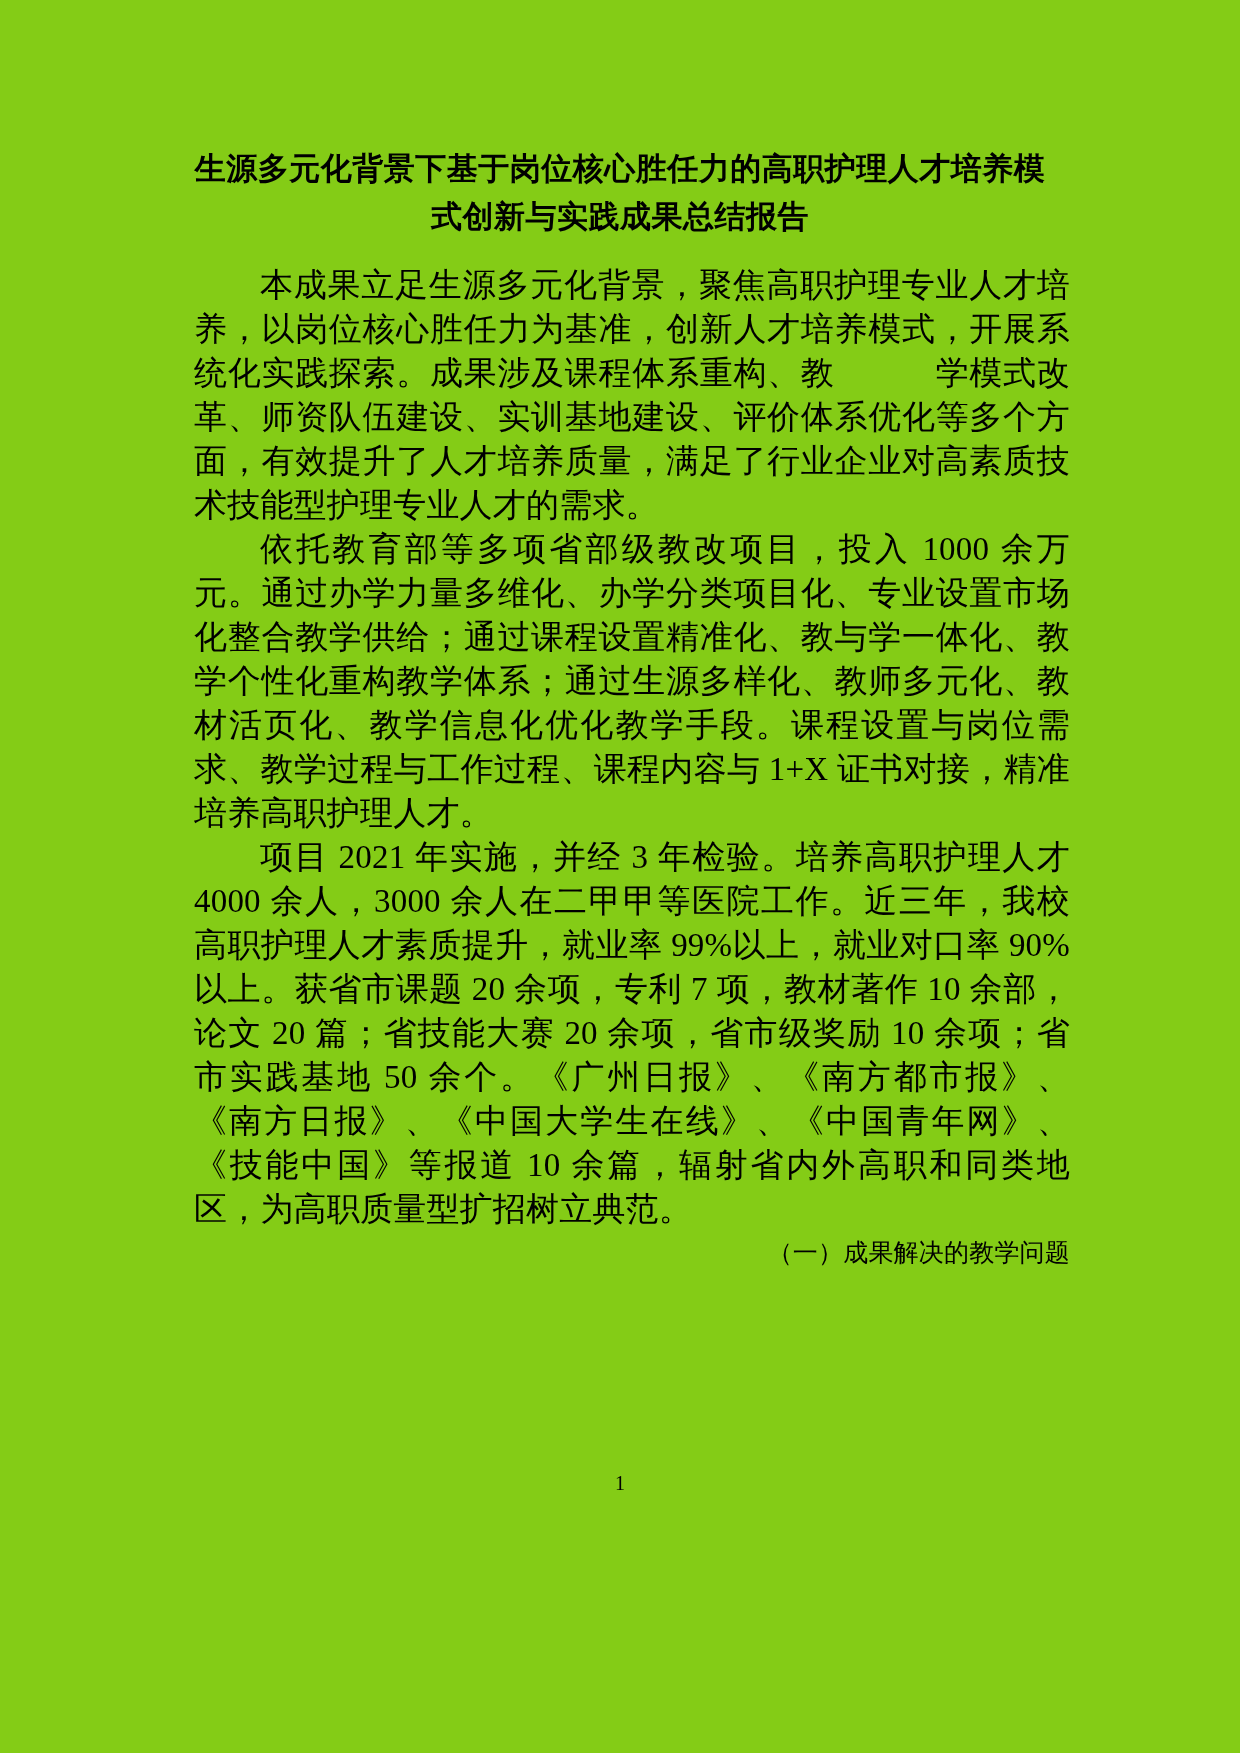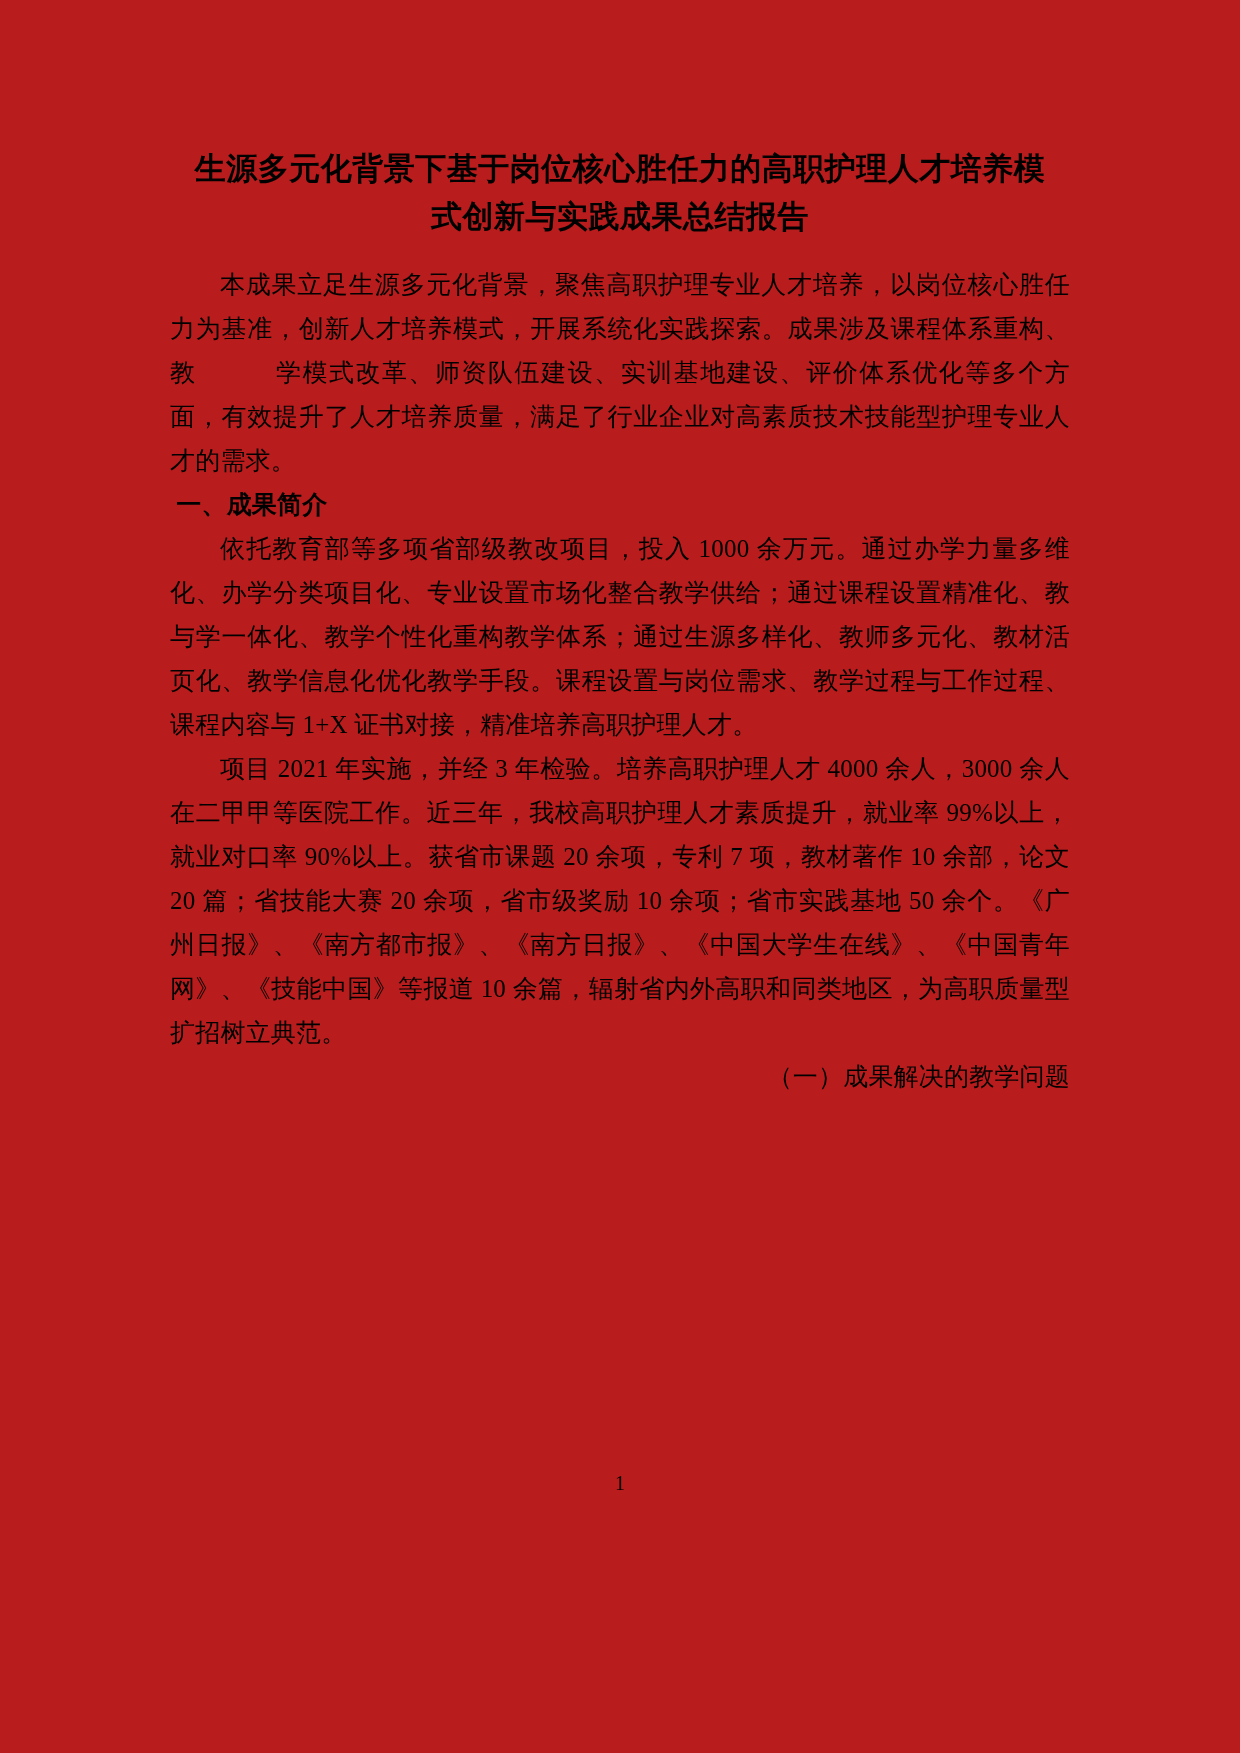--- a/index.html
+++ b/index.html
@@ -2,44 +2,45 @@
 <html><head>
 <meta charset="utf-8">
 <style>
   * { margin: 0; padding: 0; box-sizing: border-box; }
   html, body { background: #ffffff; }
   .page {
     position: relative;
     width: 1240px;
     height: 1753px;
     margin: 0 auto;
-    background: #b91c1c;
+    background: #84cc16;
     color: #000000;
     font-family: "Liberation Serif", "DejaVu Serif", serif;
     overflow: hidden;
   }
   .content {
     padding: 145px 170px 0 170px;
   }
   .doc-title {
     max-width: 862px;
     margin: 0 auto 22px auto;
     font-size: 31px;
     font-weight: bold;
     line-height: 48px;
     text-align: center;
     letter-spacing: 0.5px;
   }
   .para {
-    font-size: 25px;
+    font-size: 33px;
     line-height: 44px;
     text-align: justify;
     text-justify: inter-character;
     text-indent: 2em;
     letter-spacing: 0.2px;
+    margin-left: 24px;
   }
   .heading {
     font-size: 25px;
     line-height: 44px;
     font-weight: bold;
     text-indent: 0.25em;
     letter-spacing: 0.2px;
   }
   .subheading {
     font-size: 25px;
@@ -61,21 +62,20 @@
 </head>
 <body>
 
 <div class="page">
   <div class="content">
 
     <h1 class="doc-title">生源多元化背景下基于岗位核心胜任力的高职护理人才培养模式创新与实践成果总结报告</h1>
 
     <p class="para">本成果立足生源多元化背景，聚焦高职护理专业人才培养，以岗位核心胜任力为基准，创新人才培养模式，开展系统化实践探索。成果涉及课程体系重构、教　　　学模式改革、师资队伍建设、实训基地建设、评价体系优化等多个方面，有效提升了人才培养质量，满足了行业企业对高素质技术技能型护理专业人才的需求。</p>
 
-    <h2 class="heading">一、成果简介</h2>
 
 
     <p class="para">依托教育部等多项省部级教改项目，投入 1000 余万元。通过办学力量多维化、办学分类项目化、专业设置市场化整合教学供给；通过课程设置精准化、教与学一体化、教学个性化重构教学体系；通过生源多样化、教师多元化、教材活页化、教学信息化优化教学手段。课程设置与岗位需求、教学过程与工作过程、课程内容与 1+X 证书对接，精准培养高职护理人才。</p>
 
     <p class="para">项目 2021 年实施，并经 3 年检验。培养高职护理人才 4000 余人，3000 余人在二甲甲等医院工作。近三年，我校高职护理人才素质提升，就业率 99%以上，就业对口率 90%以上。获省市课题 20 余项，专利 7 项，教材著作 10 余部，论文 20 篇；省技能大赛 20 余项，省市级奖励 10 余项；省市实践基地 50 余个。《广州日报》、《南方都市报》、《南方日报》、《中国大学生在线》、《中国青年网》、《技能中国》等报道 10 余篇，辐射省内外高职和同类地区，为高职质量型扩招树立典范。</p>
 
 
     <p class="subheading">（一）成果解决的教学问题</p>
 
   </div>

